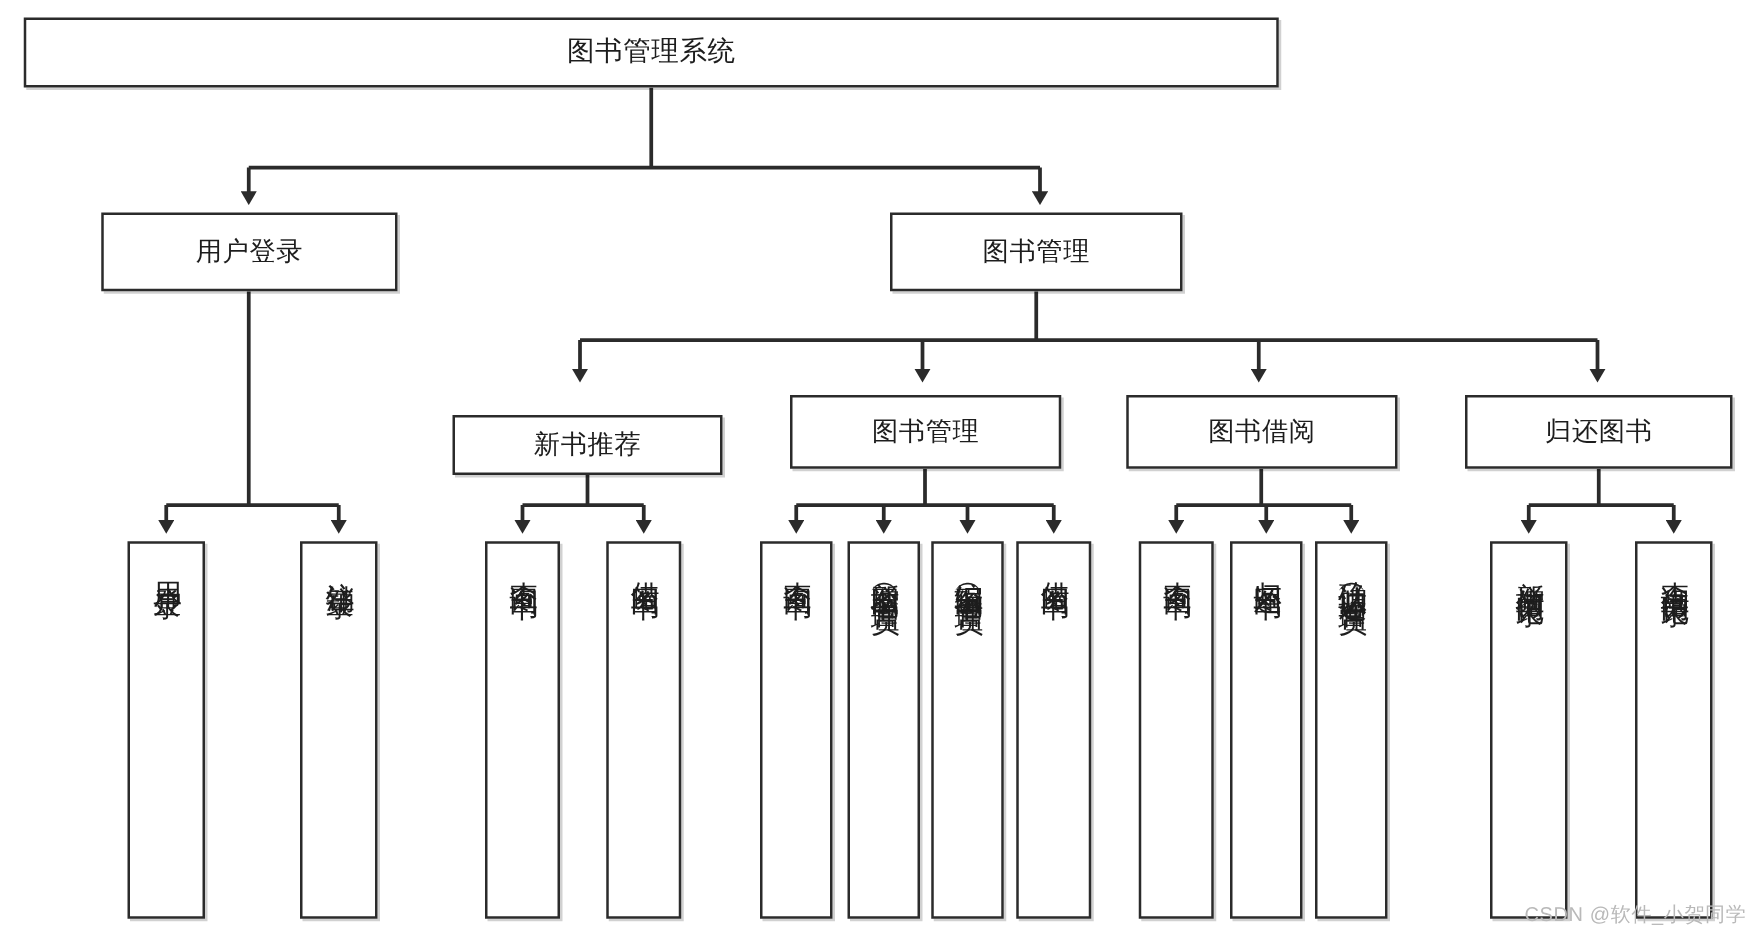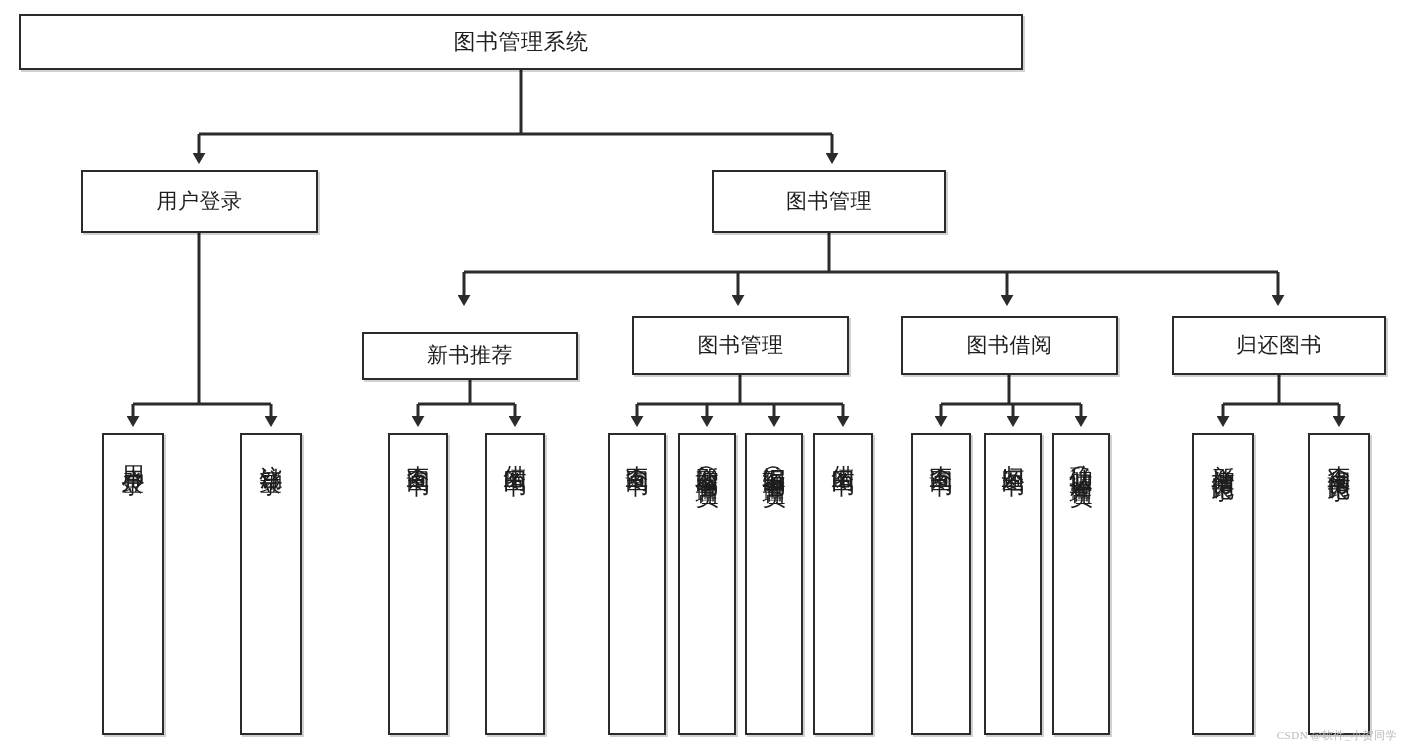--- a/index.html
+++ b/index.html
@@ -57,26 +57,26 @@
     text-orientation:upright;
     font-size:23px;
     line-height:1.0;
     letter-spacing:3px;
     white-space:nowrap;
   }
   #watermark{
     position:absolute;
     right:8px;
     bottom:4px;
-    font-size:11px;
+    font-size:16px;
     color:#b9b9b9;
     letter-spacing:0.5px;
     z-index:5;
     white-space:nowrap;
-    font-family:Liberation Serif, serif;
+    font-family:Liberation Sans, sans-serif;
   }
 </style>
 </head>
 <body>
 
 <div id="canvas">
 
   <svg id="edges" viewBox="0 0 1405 747" xmlns="http://www.w3.org/2000/svg">
     <defs>
       <marker id="arrow" viewBox="0 0 12 14" refX="1" refY="7" markerWidth="11" markerHeight="13" orient="auto-start-reverse" markerUnits="userSpaceOnUse">

